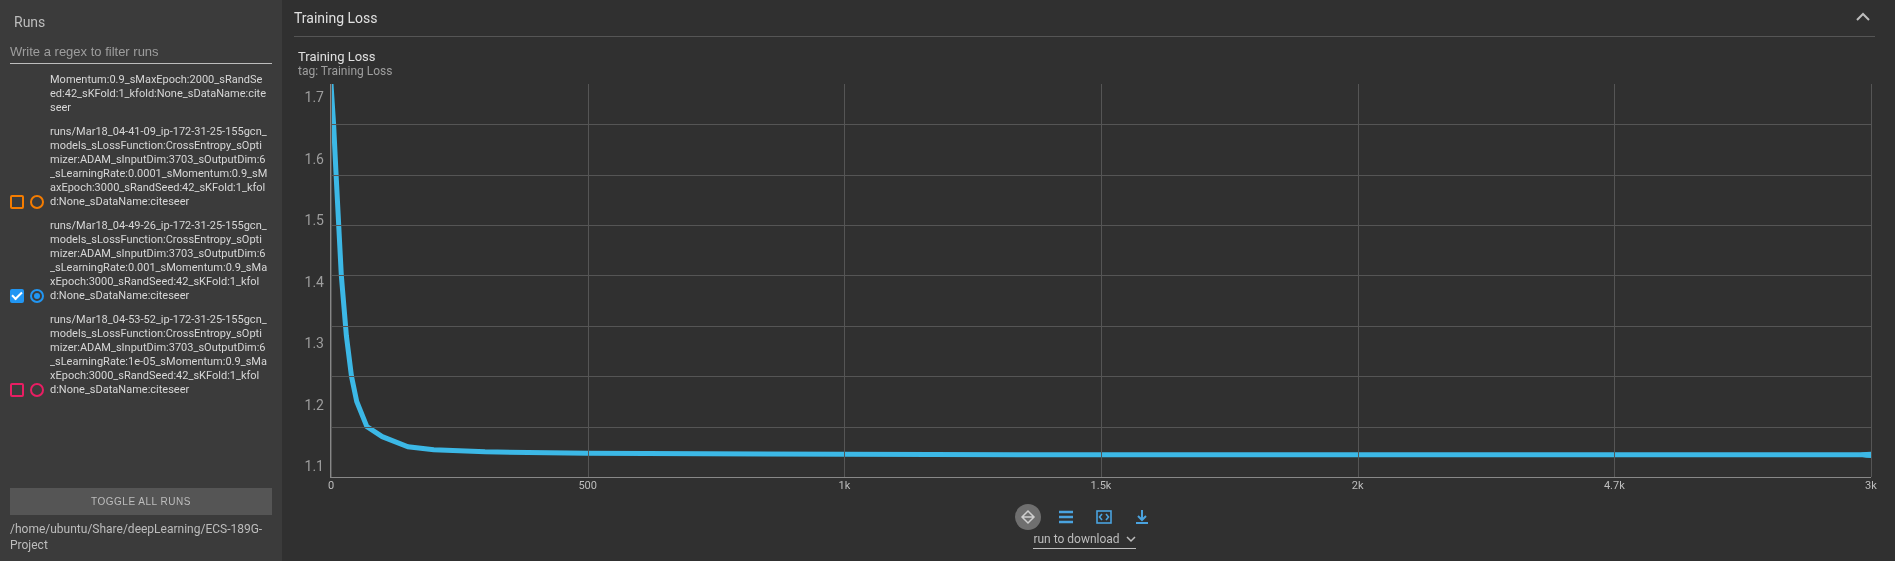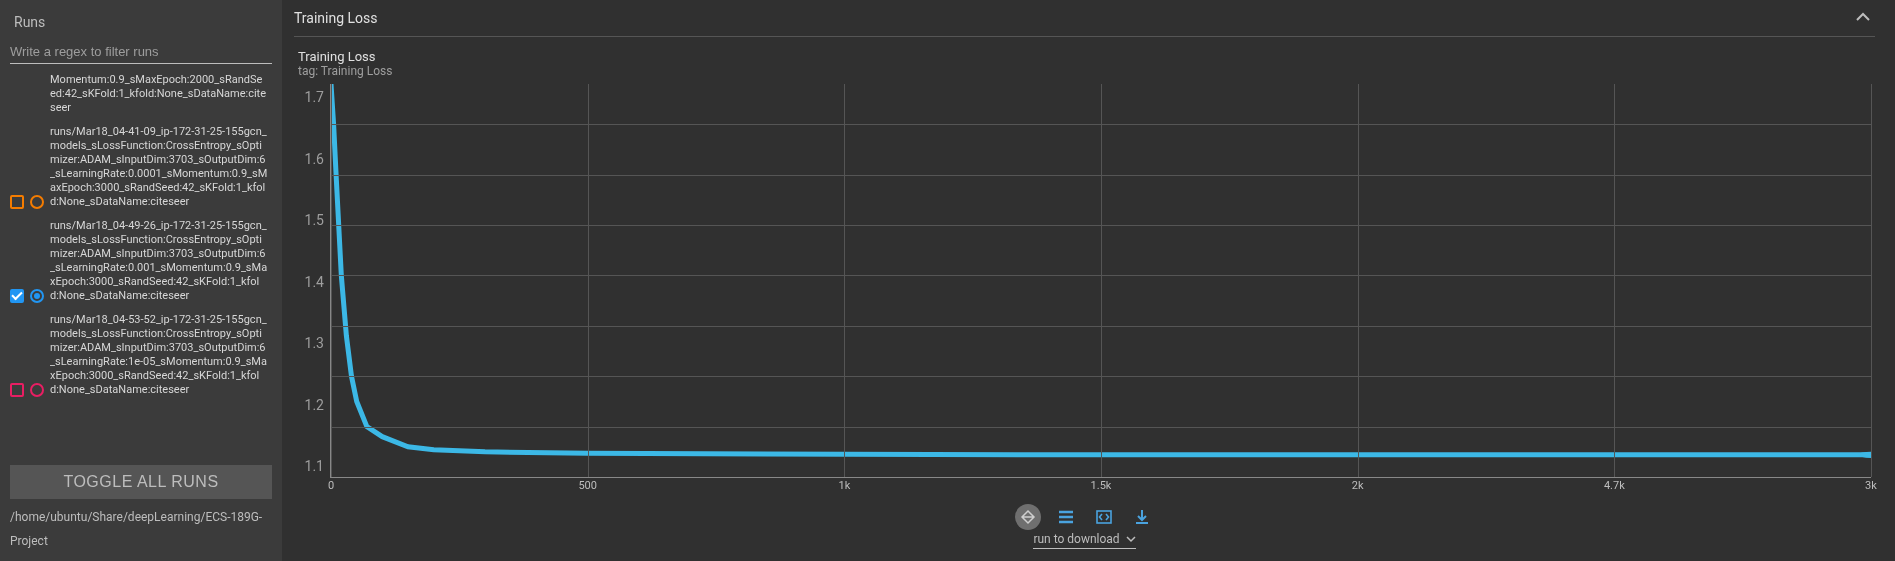--- a/index.html
+++ b/index.html
@@ -136,30 +136,30 @@
   }
   .c-orange { color: var(--orange); }
   .c-blue { color: var(--blue); }
   .c-pink { color: var(--pink); }
   .toggle-btn {
     margin-top: 18px;
     background: #555;
     color: var(--text-dim);
     border: none;
     padding: 8px 0;
-    font-size: 16px;
+    font-size: 10px;
     letter-spacing: 0.5px;
     cursor: pointer;
     width: 100%;
   }
   .path-label {
     font-size: 12px;
     color: var(--text-dim);
     padding: 6px 0 8px;
-    line-height: 24px;
+    line-height: 16px;
   }
   
   .main {
     flex: 1;
     height: 100%;
     background: var(--bg-dark);
     display: flex;
     flex-direction: column;
     padding: 0 20px 0 12px;
   }

